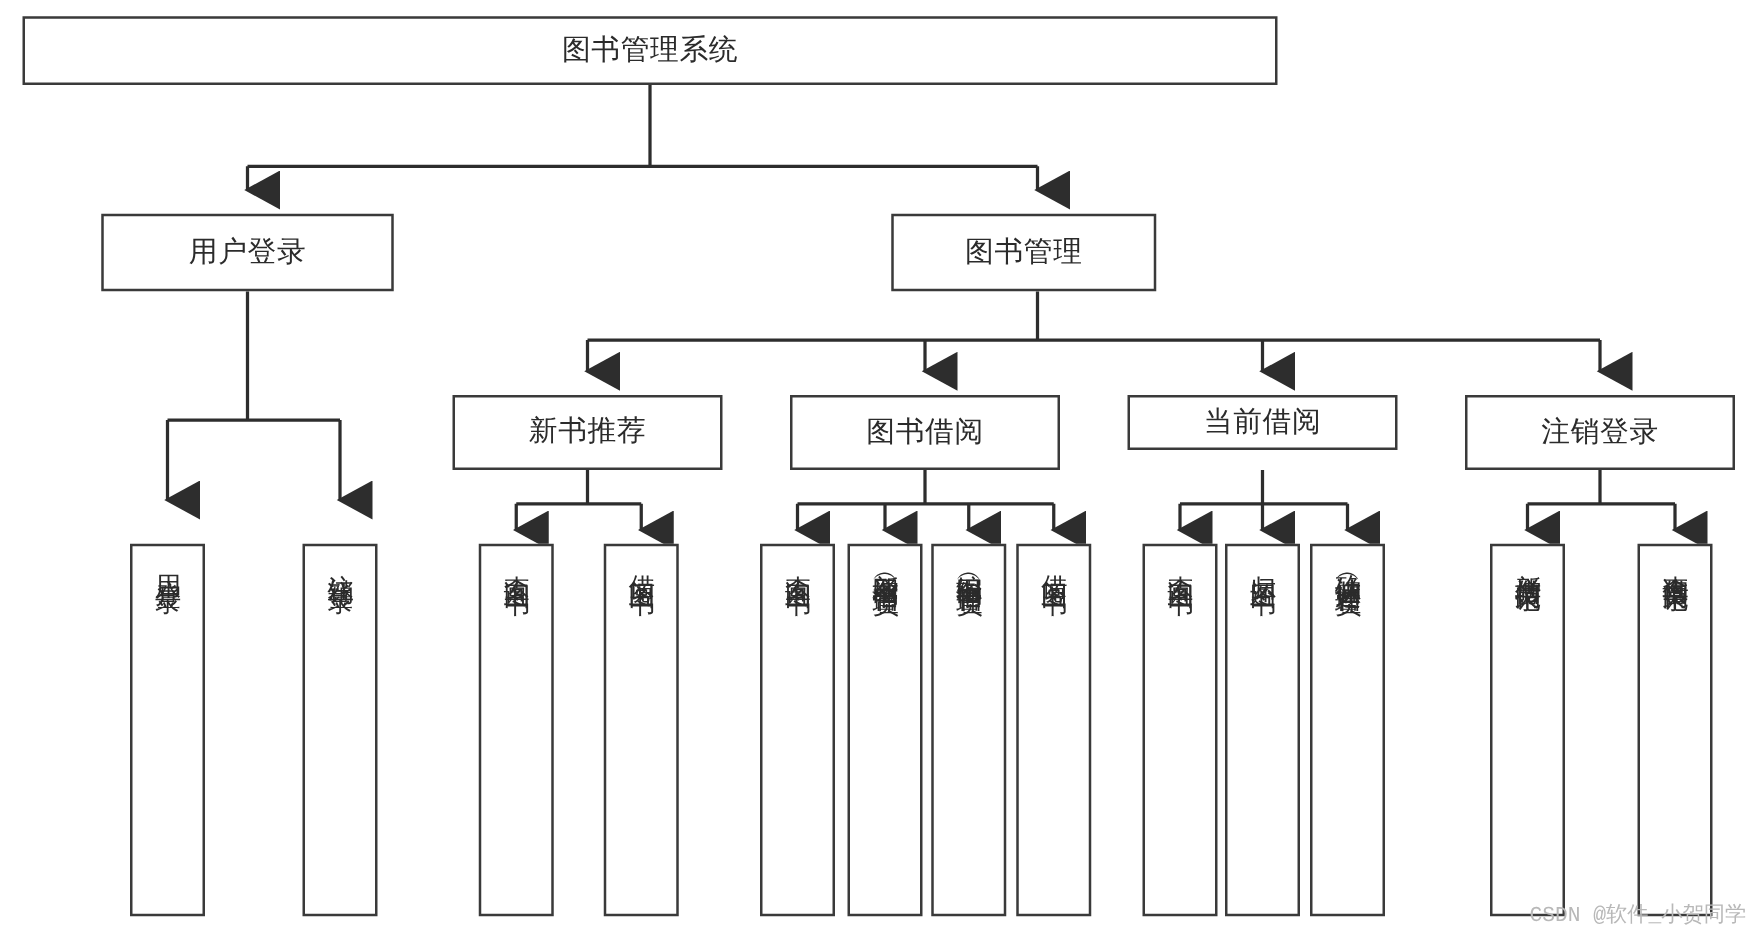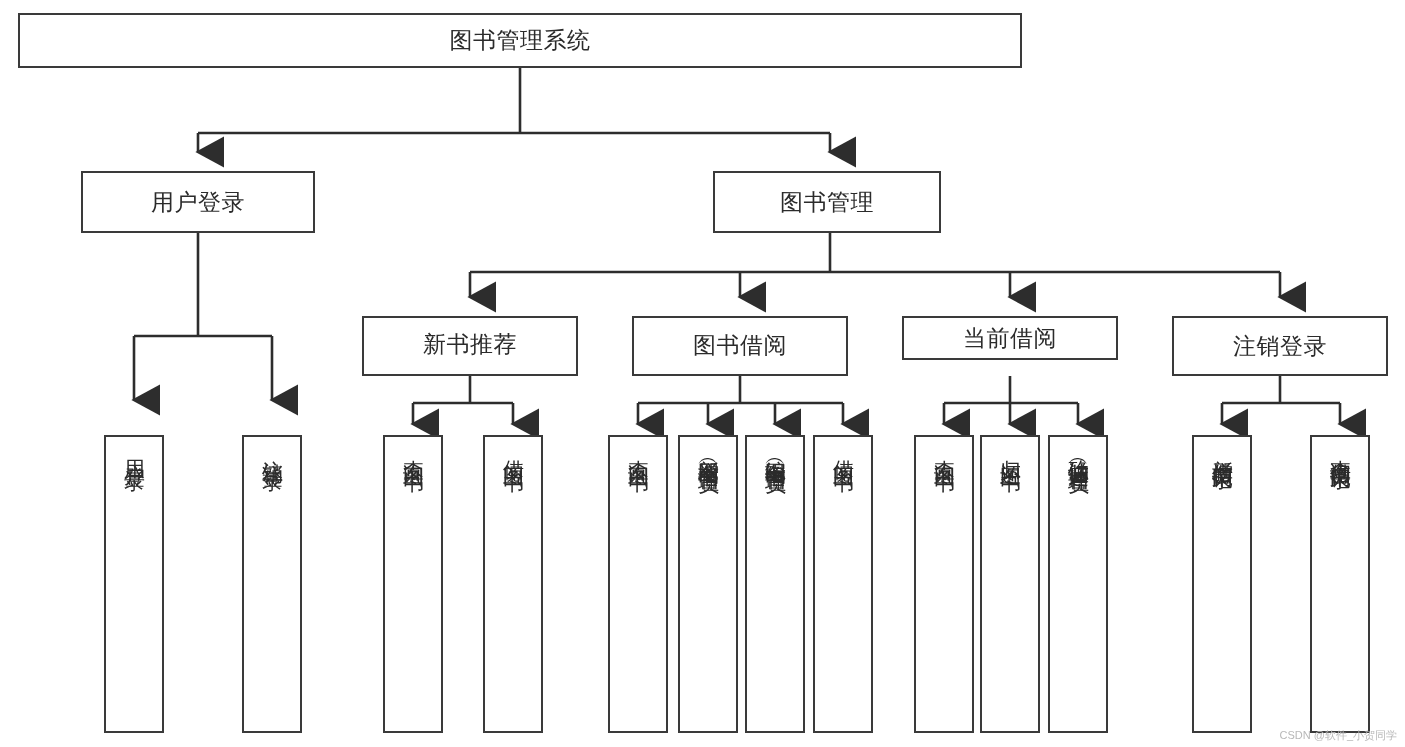--- a/index.html
+++ b/index.html
@@ -65,24 +65,24 @@
     white-space: nowrap;
   }
   .leaf.tall .lbl {
     font-size: 21px;
     letter-spacing: 2px;
   }
   .watermark {
     position: absolute;
     right: 8px;
     bottom: 4px;
-    font-size: 11px;
+    font-size: 17px;
     color: #b8b8b8;
     white-space: nowrap;
-    font-family: Liberation Sans, sans-serif;
+    font-family: Liberation Mono, monospace;
     text-align: right;
   }
 </style>
 </head>
 <body>
 
 <div id="canvas">
 
   <svg id="wires" viewBox="0 0 1405 747" xmlns="http://www.w3.org/2000/svg">
     <defs>
@@ -138,21 +138,21 @@
   </svg>
 
   <div class="node h-node root" style="left:18px; top:13px; width:1004px; height:55px;">
     <span class="lbl">图书管理系统</span>
   </div>
 
   <div class="node h-node" style="left:81px; top:171px; width:234px; height:62px;">
     <span class="lbl">用户登录</span>
   </div>
 
-  <div class="node h-node" style="left:713px; top:171px; width:228px; height:62px;">
+  <div class="node h-node" style="left:713px; top:171px; width:212px; height:62px;">
     <span class="lbl">图书管理</span>
   </div>
 
   <div class="node h-node" style="left:362px; top:316px; width:216px; height:60px;font-family:Liberation Mono, monospace;">
     <span class="lbl">新书推荐</span>
   </div>
 
   <div class="node h-node" style="left:632px; top:316px; width:216px; height:60px;font-family:Liberation Serif, serif;">
     <span class="lbl">图书借阅</span>
   </div>

